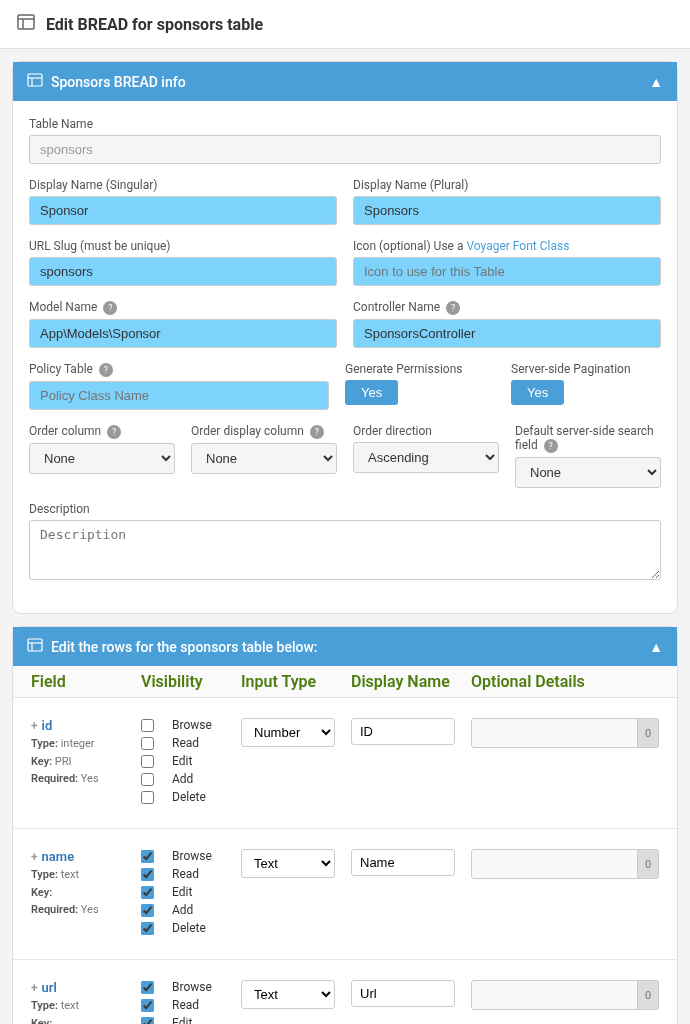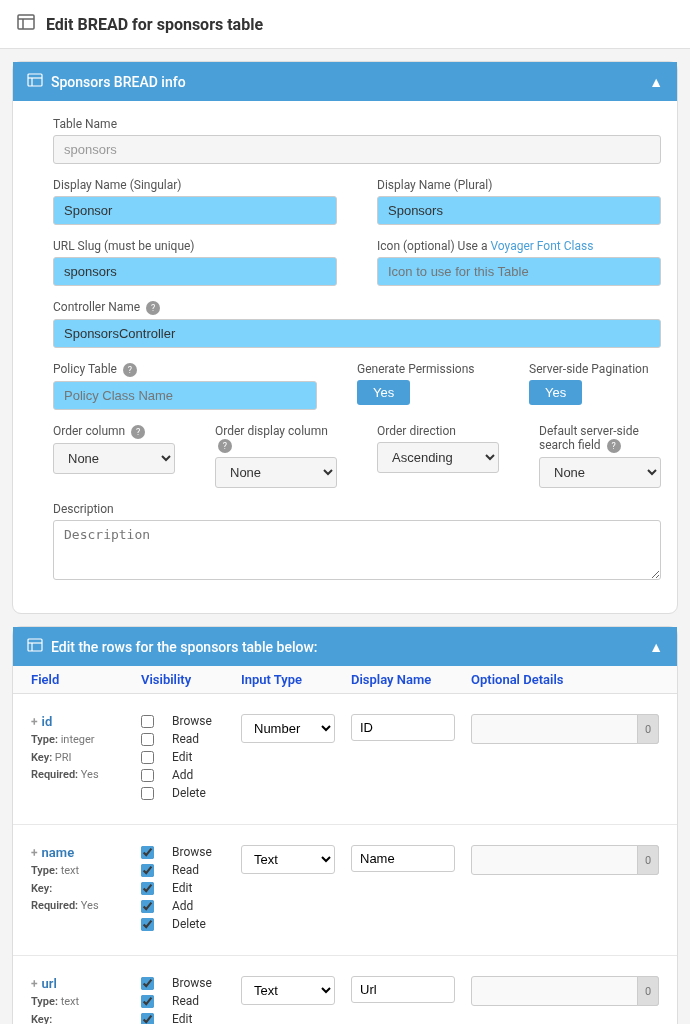--- a/index.html
+++ b/index.html
@@ -49,21 +49,20 @@
       gap: 8px;
     }
     .section-header-icon {
       font-size: 14px;
     }
     .section-body {
       padding: 16px;
     }
     .form-group {
       margin-bottom: 14px;
-      margin-left: 24px;
     }
     .form-label {
       display: block;
       font-size: 12px;
       color: #555;
       margin-bottom: 4px;
     }
     .form-control {
       width: 100%;
       padding: 6px 10px;
@@ -235,23 +234,23 @@
       font-size: 11px;
       color: #777;
     }
     .table-header-row {
       display: flex;
       padding: 6px 10px;
       border-bottom: 1px solid #e0e0e0;
       background: #fafafa;
     }
     .th-label {
-      font-size: 13px;
+      font-size: 16px;
       font-weight: 600;
-      color: #1d4ed8;
+      color: #4d7c0f;
     }
   </style>
 </head>
 <body>
 
 <div class="page-header">
   <span class="page-header-icon">
     <svg width="20" height="20" viewBox="0 0 20 20" fill="none" xmlns="http://www.w3.org/2000/svg">
       <rect x="2" y="3" width="16" height="14" rx="1" stroke="#666" stroke-width="1.5" fill="none"></rect>
       <line x1="2" y1="7" x2="18" y2="7" stroke="#666" stroke-width="1.5"></line>
@@ -303,20 +302,27 @@
         <label class="form-label">
           Icon (optional) Use a <a class="voyager-link" href="#">Voyager Font Class</a>
         </label>
         <input class="form-control" type="text" placeholder="Icon to use for this Table" style="">
       </div>
     </div>
 
     <div class="form-row">
       <div class="form-group">
         <label class="form-label">
+          <span>Model Name</span>
+          <span class="help-icon">?</span>
+        </label>
+        <input class="form-control" type="text" value="App\Models\Sponsor" style="">
+      </div>
+      <div class="form-group">
+        <label class="form-label">
           <span>Controller Name</span>
           <span class="help-icon">?</span>
         </label>
         <input class="form-control" type="text" value="SponsorsController" style="">
       </div>
     </div>
 
     <div class="form-row">
       <div class="form-group" style="flex:2;">
         <label class="form-label">

